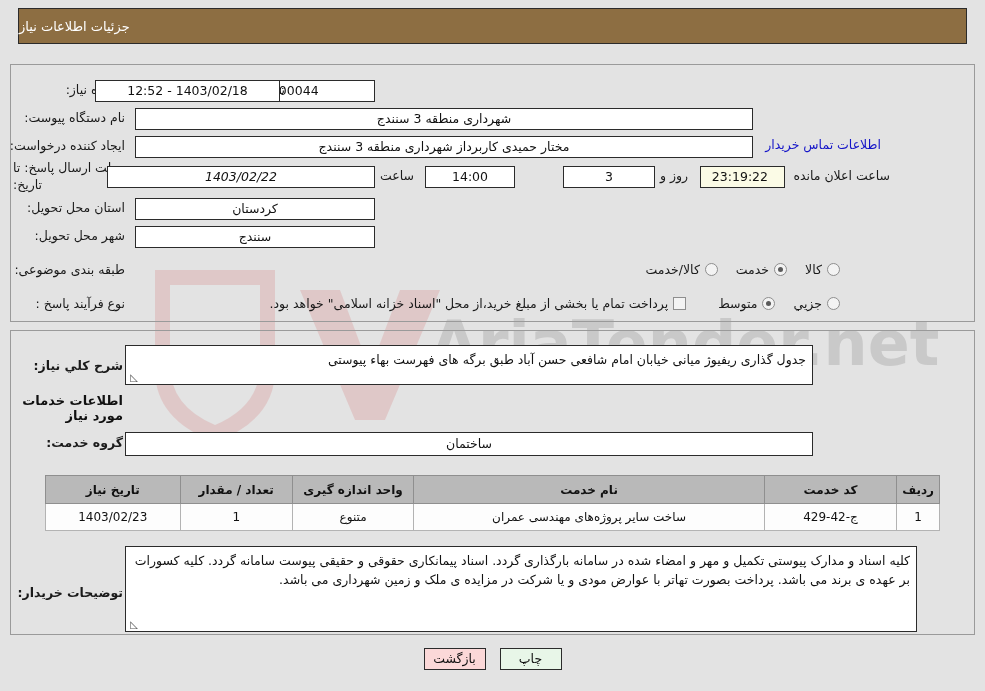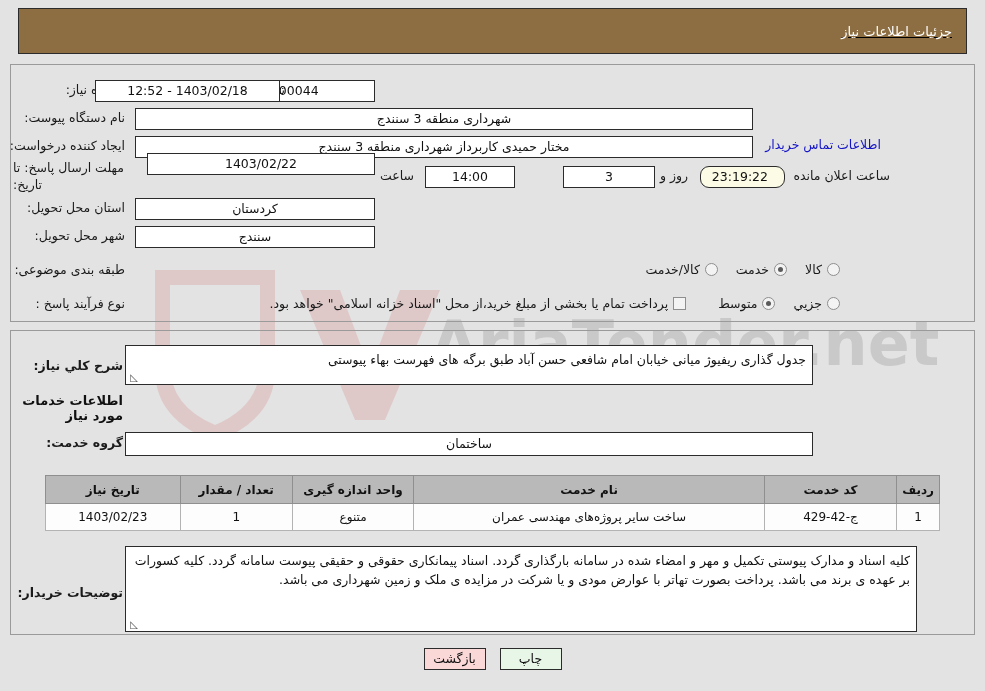--- a/index.html
+++ b/index.html
@@ -24,29 +24,28 @@
     width: 985px; height: 330px;
     pointer-events: none;
     z-index: 0;
     opacity: 1;
   }
 
   
   .title-bar {
     position: absolute;
     left: 18px; top: 8px;
-    width: 949px; height: 46px;
+    width: 949px; height: 36px;
     background: #8d6e42;
     border: 1px solid #2b2b2b;
     box-sizing: border-box;
     display: flex;
     align-items: center;
-    justify-content: flex-start;
+    justify-content: flex-end;
     padding-right: 14px;
-    text-decoration: underline;
   }
   .title-bar .t {
     color: #ffffff;
     font-size: 13px;
     letter-spacing: .2px;
   }
 
   
   .panel {
     position: absolute;
@@ -81,21 +80,21 @@
     line-height: 20px;
     font-size: 12.5px;
     color: #111;
     padding: 0 16px;
     overflow: hidden;
     text-overflow: clip;
     white-space: nowrap;
   }
   .fld.center { text-align: center; }
   .fld.right  { text-align: center; }
-  .fld.timer  { background: #fbfbe6; text-align: right; border-radius: 9px; }
+  .fld.timer  { background: #fbfbe6; text-align: right; }
 
   .link {
     color: #1414c8;
     font-size: 12.5px;
     cursor: pointer;
   }
 
   .mini-lbl { font-size: 12.5px; color:#1a1a1a; padding: 0 5px; }
 
   
@@ -249,21 +248,21 @@
 
   <div class="row" style="right:860px; top:138px;">
     <span class="lbl">ایجاد کننده درخواست:</span>
   </div>
   <div class="fld right" style="position:absolute; right:232px; top:136px; width:618px;">مختار حمیدی کاربرداز شهرداری منطقه 3 سنندج</div>
   <div style="position:absolute; right:104px; top:137px;" class="link">اطلاعات تماس خریدار</div>
 
   <div class="row" style="right:860px; top:160px; width:112px; display:block;">
     <span class="lbl" style="white-space:normal; display:inline-block; line-height:1.35;">مهلت ارسال پاسخ: تا تاریخ:</span>
   </div>
-  <div class="fld center" style="position:absolute; right:610px; top:153px; width:228px;">1403/02/22</div>
+  <div class="fld center" style="position:absolute; right:610px; top:166px; width:268px;font-style:italic;">1403/02/22</div>
   <span class="mini-lbl" style="position:absolute; right:566px; top:168px;">ساعت</span>
   <div class="fld center" style="position:absolute; right:470px; top:166px; width:90px;">14:00</div>
 
   <div class="fld center" style="position:absolute; right:330px; top:166px; width:92px;">3</div>
   <span class="mini-lbl" style="position:absolute; right:292px; top:168px;">روز و</span>
   <div class="fld timer" style="position:absolute; right:200px; top:166px; width:85px;">23:19:22</div>
   <span class="mini-lbl" style="position:absolute; right:90px; top:168px;">ساعت اعلان مانده</span>
 
   <div class="row" style="right:860px; top:200px;">
     <span class="lbl">استان محل تحویل:</span>

